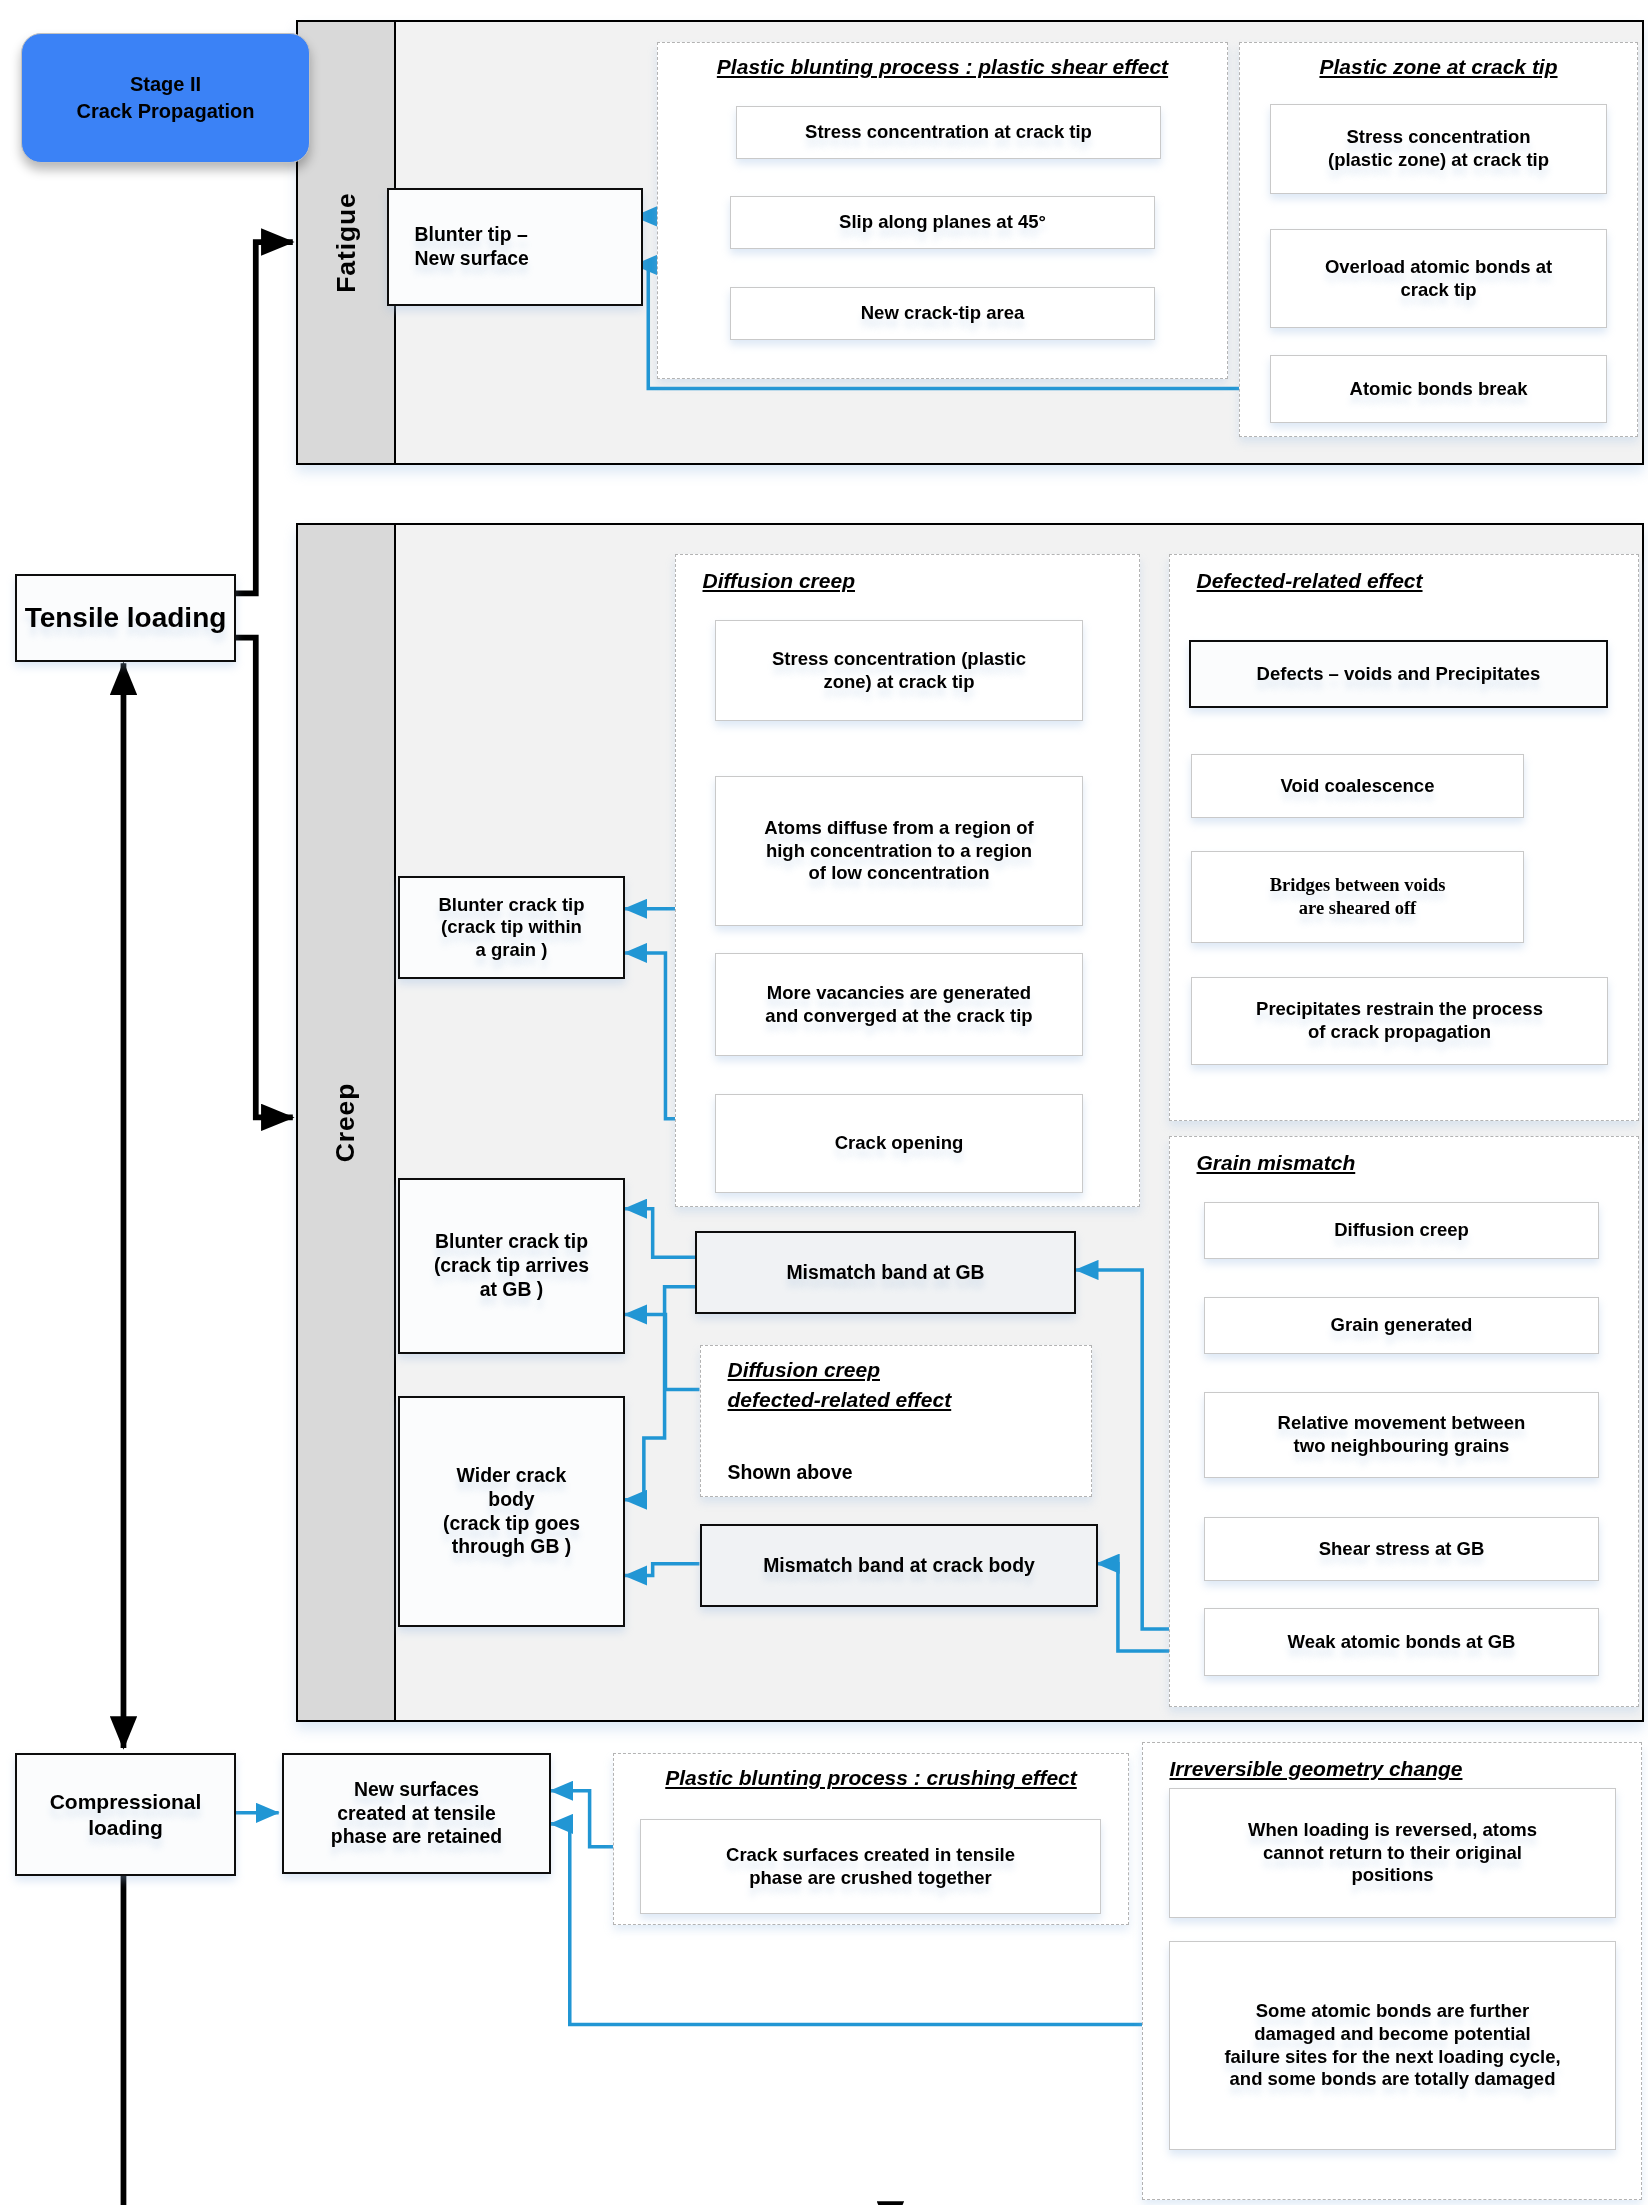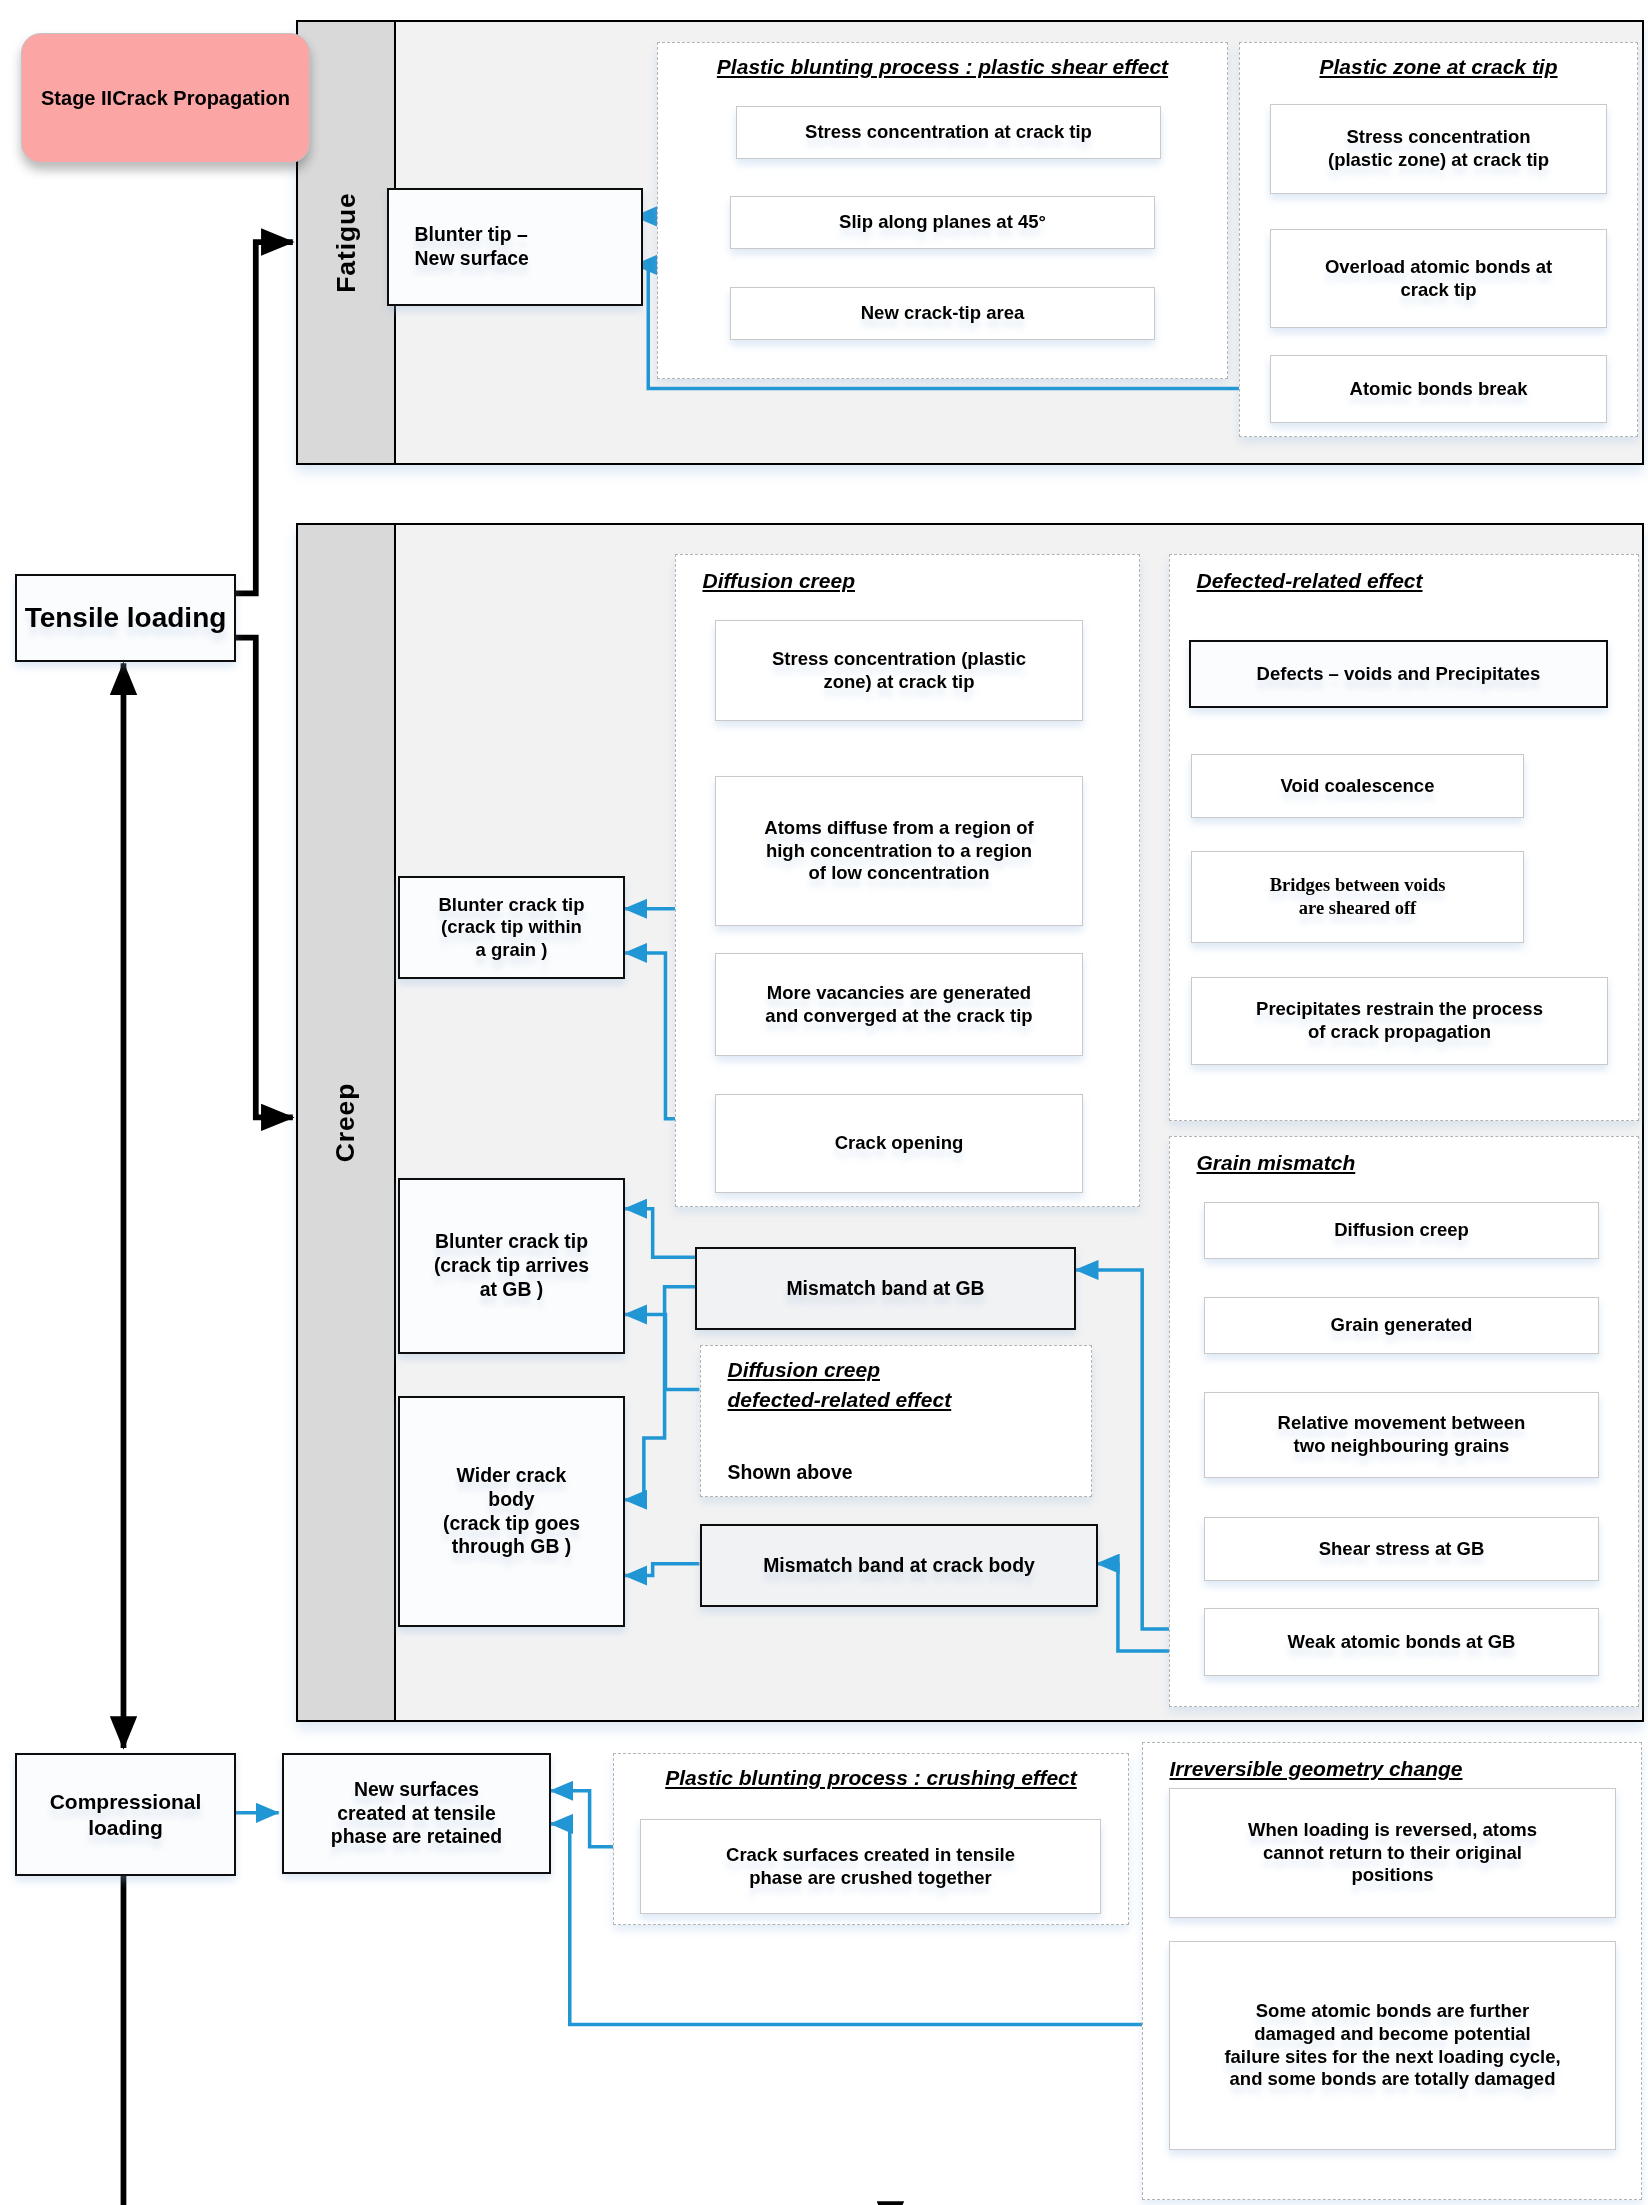--- a/index.html
+++ b/index.html
@@ -19,23 +19,23 @@
   .bx,.tbx{position:absolute;display:flex;align-items:center;justify-content:center;text-align:center;
            white-space:pre-line;z-index:10;line-height:1.22;}
   .bx{background:#ffffff;border:1.3px solid #c9c9c9;font-size:18.5px;
       box-shadow:0 5.3px 8px rgba(150,185,225,.32);
       text-shadow:0 8.8px 6.2px rgba(120,160,205,.20);}
   .tbx{background:#fbfcfd;border:2.6px solid #0d0d0d;font-size:19.4px;
        box-shadow:0 5.3px 8px rgba(150,185,225,.32);
        text-shadow:0 8.8px 6.2px rgba(120,160,205,.20);}
   .tbx.fillgray{background:#f0f2f4;}
   .leftText{justify-content:flex-start;text-align:left;padding-left:25.6px;}
-  .stage{position:absolute;left:21px;top:33px;width:287px;height:128px;background:#fca5a5;
+  .stage{position:absolute;left:21px;top:33px;width:287px;height:128px;background:#3b82f6;
          border:1.3px solid #c2c2c2;border-radius:20px;display:flex;align-items:center;justify-content:center;
-         flex-direction:row;z-index:20;font-size:20px;text-align:center;line-height:1.35;
+         flex-direction:column;z-index:20;font-size:20px;text-align:center;line-height:1.35;
          box-shadow:0 7px 10.6px rgba(0,0,0,.28);}
   svg#wires{position:absolute;left:0;top:0;z-index:5;}
   .note{position:absolute;font-size:19.4px;white-space:pre-line;}
 </style>
 </head>
 <body>
 
 <div id="canvas">
 
   <div class="sec" style="left:296px;top:20px;width:1344px;height:441px;">
@@ -155,21 +155,21 @@
 (crack tip within
 a grain )</div>
   <div class="tbx" style="left:398px;top:1178px;width:223px;height:172px;">Blunter crack tip
 (crack tip arrives
 at GB )</div>
   <div class="tbx" style="left:398px;top:1396px;width:223px;height:227px;">Wider crack
 body
 (crack tip goes
 through GB )</div>
 
-  <div class="tbx fillgray" style="left:695px;top:1231px;width:377px;height:79px;margin-top:16px;">Mismatch band at GB</div>
+  <div class="tbx fillgray" style="left:695px;top:1231px;width:377px;height:79px;">Mismatch band at GB</div>
 
   <div class="grp onwhite" style="left:700px;top:1345px;width:390px;height:150px;">
     <div class="gtitle leftal" style="top:12.3px;">Diffusion creep</div>
     <div class="gtitle leftal" style="top:42px;">defected-related effect</div>
     <div class="note" style="left:26.5px;bottom:12.3px;">Shown above</div>
   </div>
 
   <div class="tbx fillgray" style="left:700px;top:1524px;width:394px;height:79px;">Mismatch band at crack body</div>
 
   <div class="grp" style="left:1169px;top:1136px;width:468px;height:569px;">

